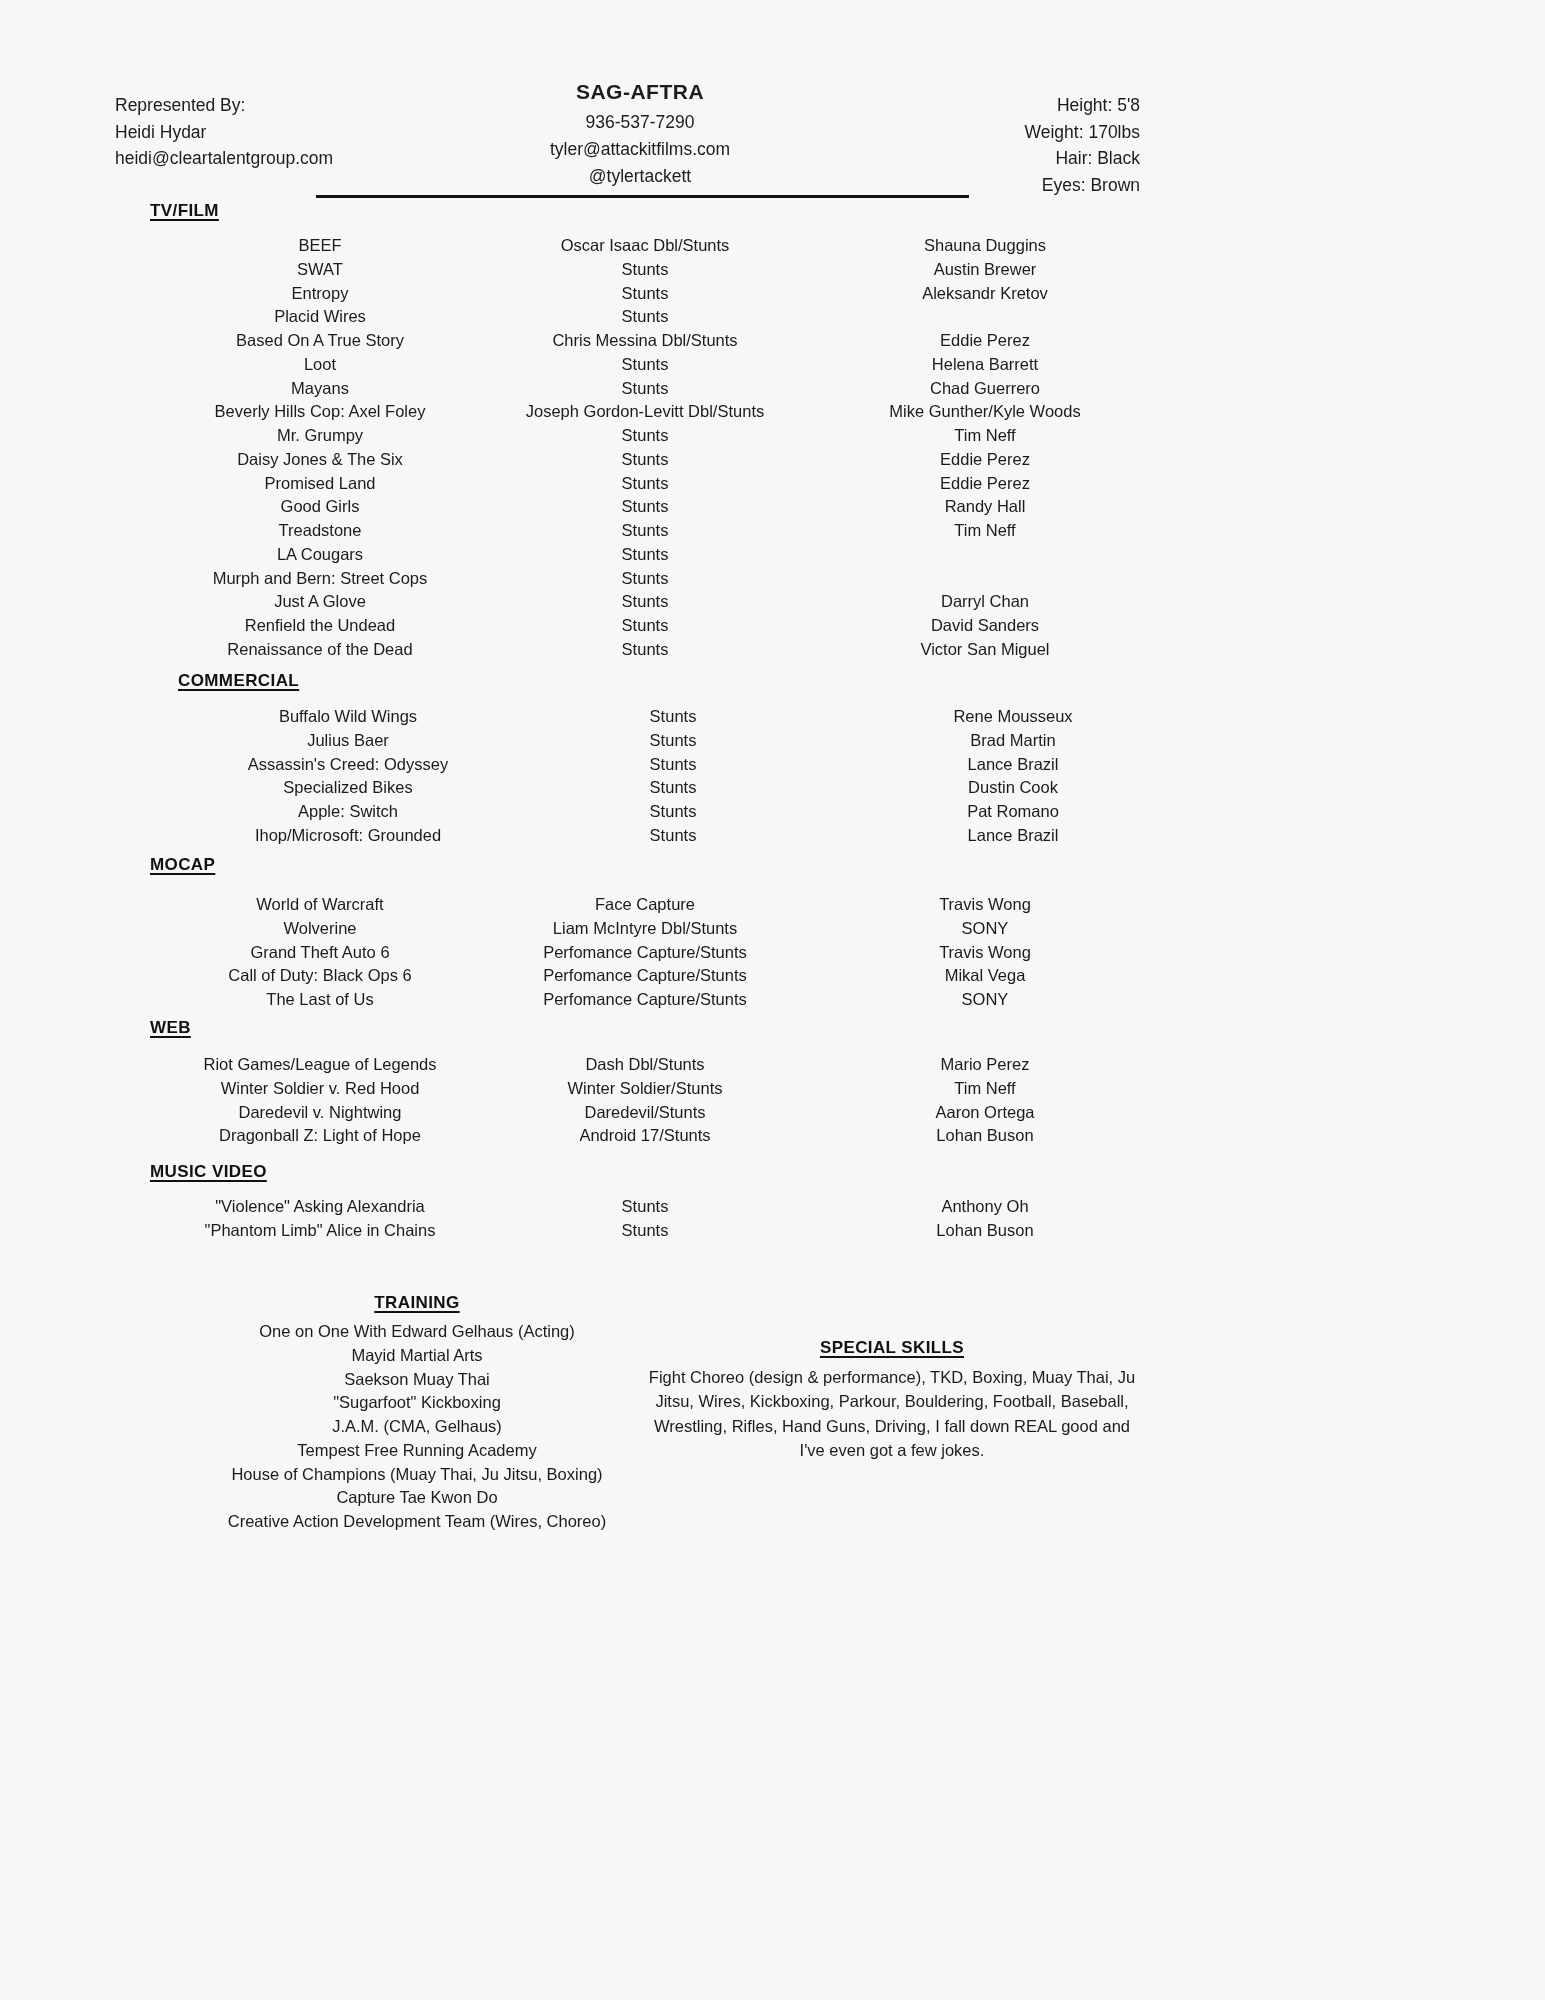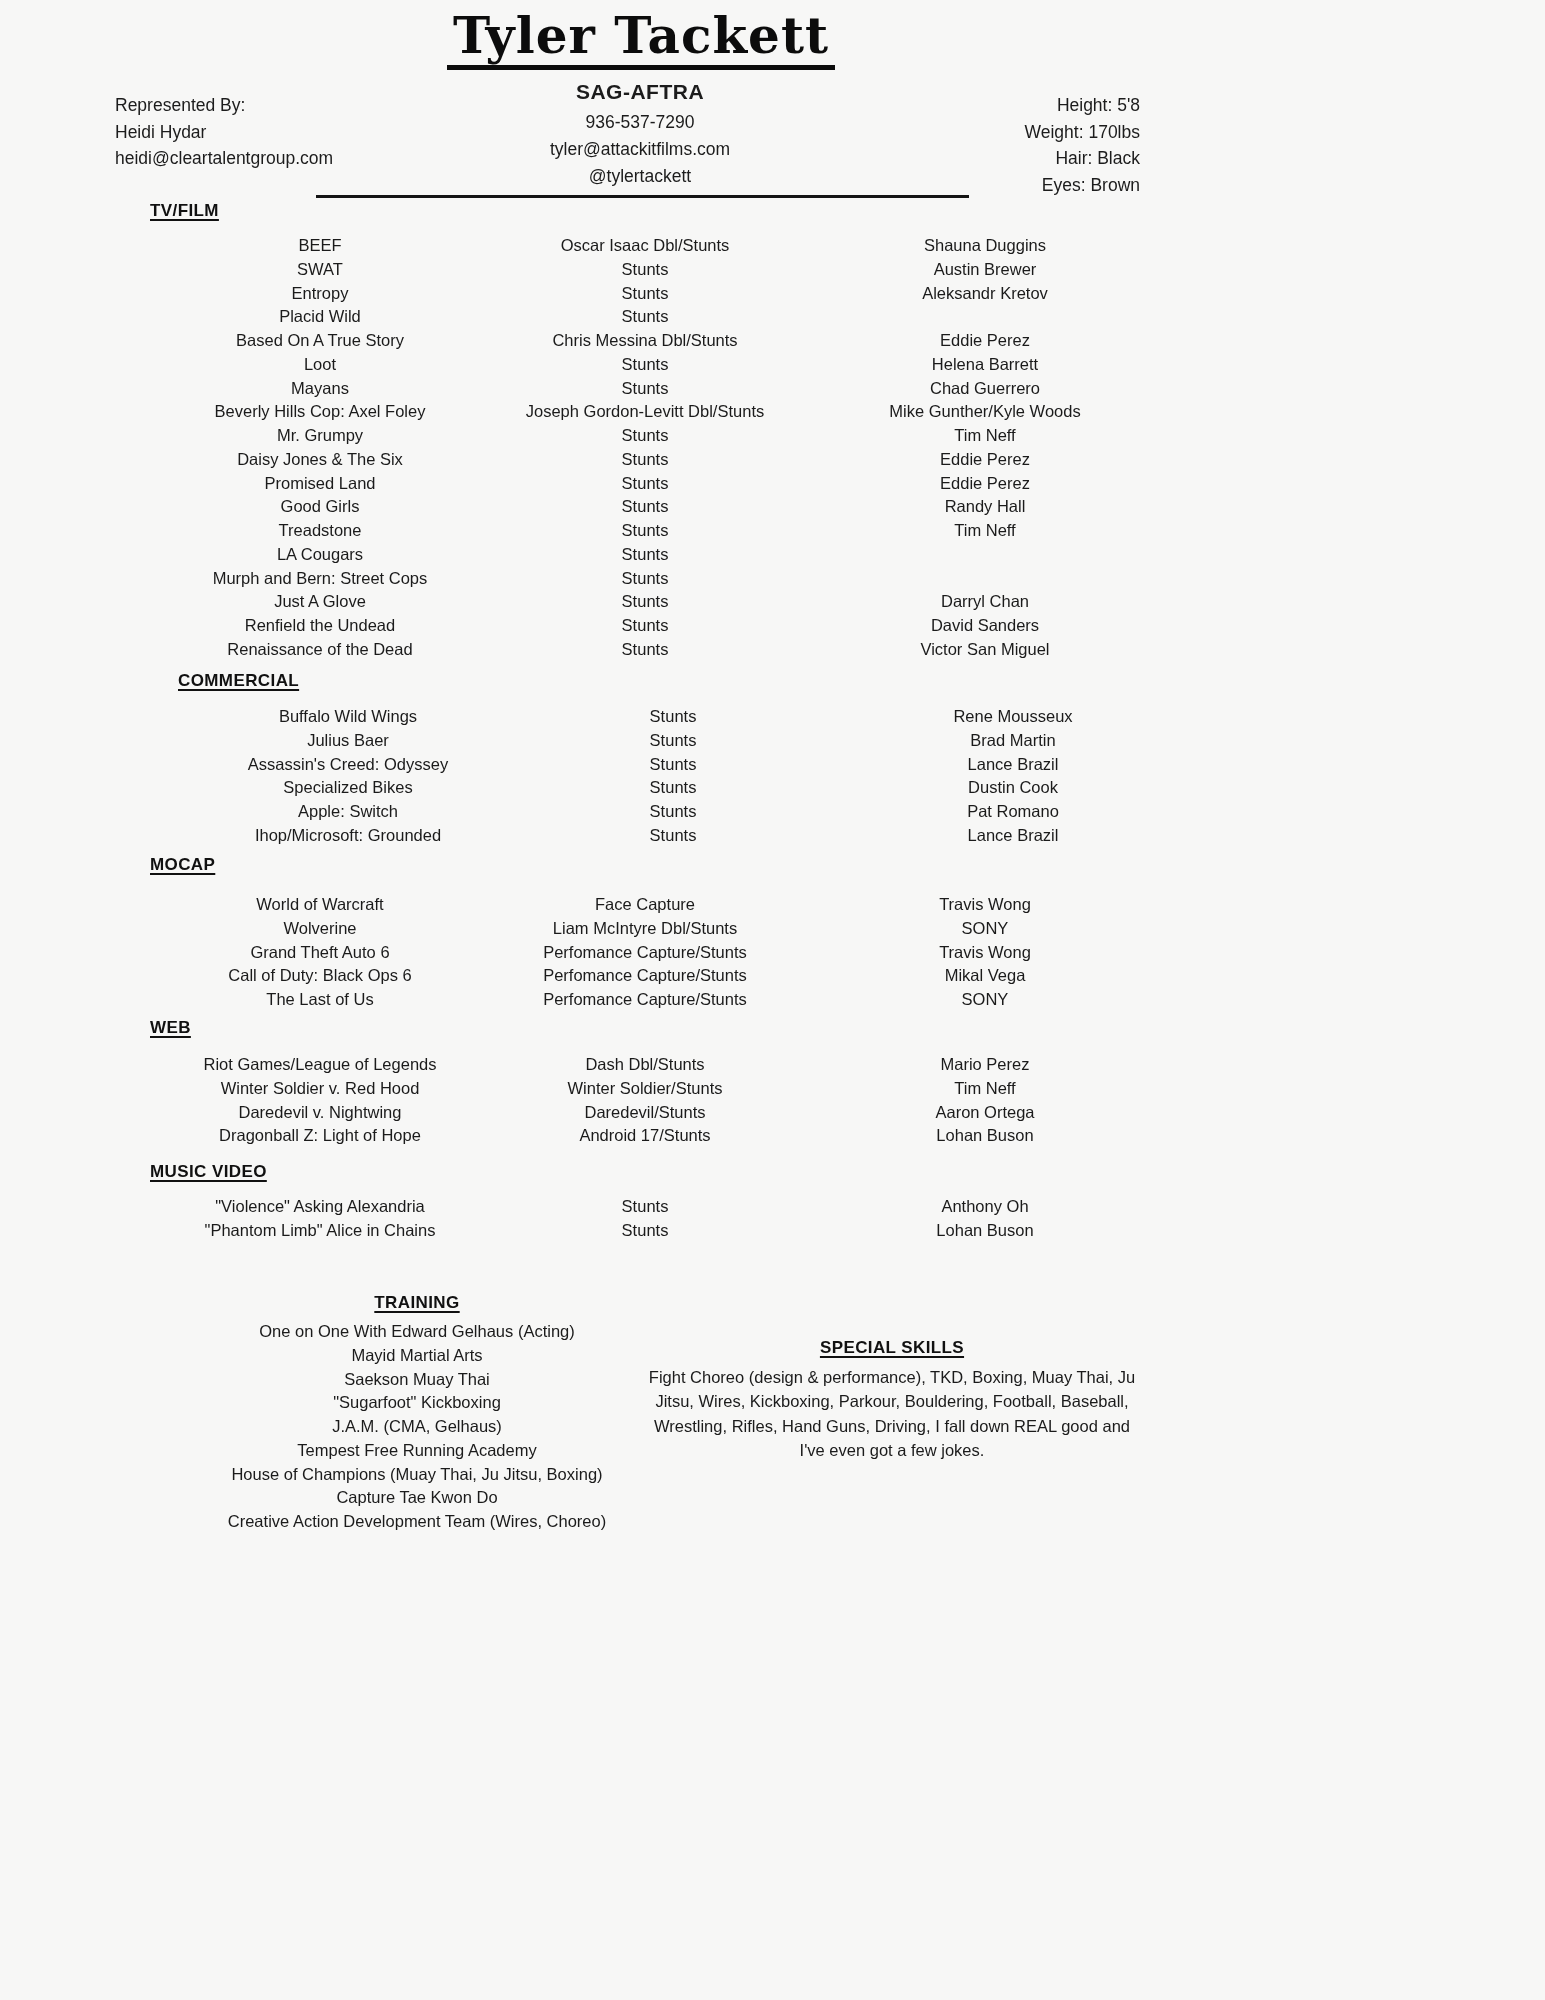--- a/index.html
+++ b/index.html
@@ -50,23 +50,20 @@
   .training .list{margin-top:6px;}
   .training .item{font-size:16.5px;line-height:23.75px;white-space:nowrap;color:#1b1b1b;}
   .skills{position:absolute;left:647px;top:1337px;width:490px;text-align:center;}
   .skills p{margin:6px 0 0 0;font-size:16.5px;line-height:24.3px;color:#1b1b1b;}
 </style>
 </head>
 <body>
 
 <div class="page">
 
-  <div class="title-wrap">
-    <span class="page-title">Tyler Tackett</span>
-  </div>
 
   <div class="hdr-left">
     <div>Represented By:</div>
     <div>Heidi Hydar</div>
     <div>heidi@cleartalentgroup.com</div>
   </div>
 
   <div class="hdr-center">
     <div class="union">SAG-AFTRA</div>
     <div class="line">936-537-7290</div>
@@ -94,21 +91,21 @@
             <div class="cell c0">SWAT</div>
             <div class="cell c1">Stunts</div>
             <div class="cell c2">Austin Brewer</div>
           </div>
           <div class="row">
             <div class="cell c0">Entropy</div>
             <div class="cell c1">Stunts</div>
             <div class="cell c2">Aleksandr Kretov</div>
           </div>
           <div class="row">
-            <div class="cell c0">Placid Wild</div>
+            <div class="cell c0">Placid Wires</div>
             <div class="cell c1">Stunts</div>
             <div class="cell c2"></div>
           </div>
           <div class="row">
             <div class="cell c0">Based On A True Story</div>
             <div class="cell c1">Chris Messina Dbl/Stunts</div>
             <div class="cell c2">Eddie Perez</div>
           </div>
           <div class="row">
             <div class="cell c0">Loot</div>

